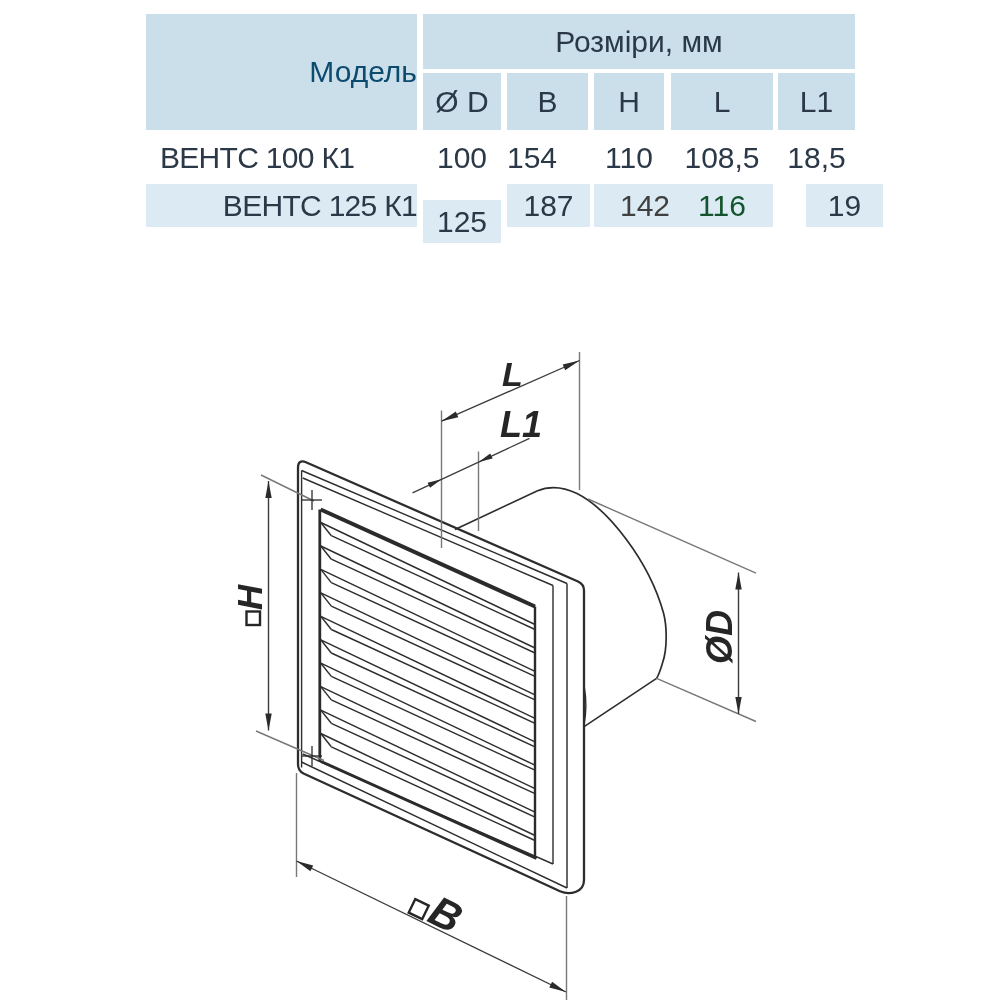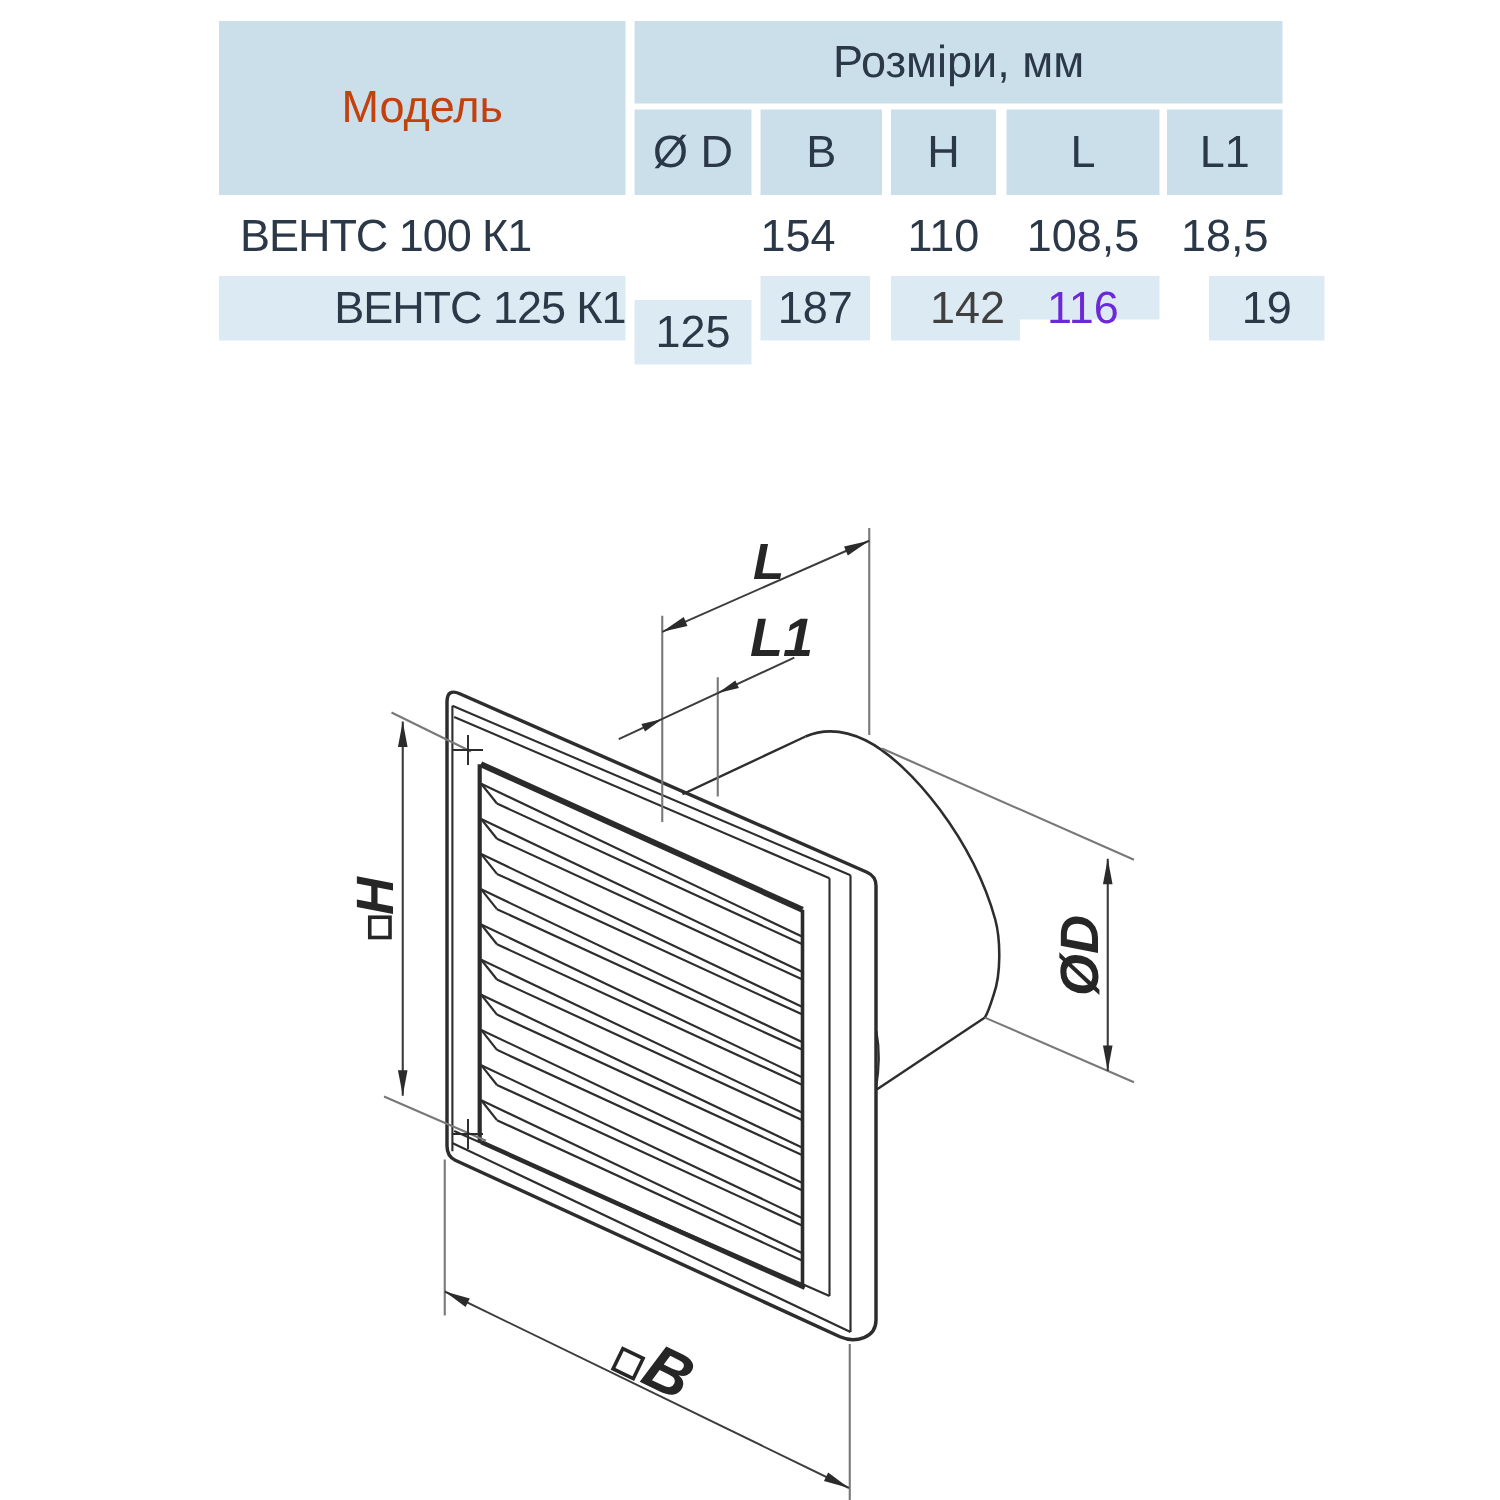--- a/index.html
+++ b/index.html
@@ -1,37 +1,38 @@
 <!DOCTYPE html>
 <html><head><meta charset="utf-8">
 <style>
 html,body{margin:0;padding:0;background:#ffffff;}
 body{font-family:"Liberation Sans", sans-serif;}
 #page{position:relative;width:1000px;height:1000px;overflow:hidden;background:#fff;}
 svg text{font-family:"Liberation Sans", sans-serif;}
 </style></head>
 <body>
 <div id="page">
-<div style="position:absolute;left:146px;top:14px;width:271px;height:116px;background:#cbdfeb;color:#c2410c;font-size:30px;line-height:116px;text-align:center;">Модель</div>
+<div style="position:absolute;left:146px;top:14px;width:271px;height:116px;background:#cbdfeb;color:#0c4a6e;font-size:30px;line-height:116px;text-align:right;">Модель</div>
     <div style="position:absolute;left:423px;top:14px;width:432px;height:55px;background:#cbdfeb;color:#2b3847;font-size:30px;line-height:55px;text-align:center;">Розміри, мм</div>
     <div style="position:absolute;left:423px;top:73px;width:78px;height:57px;background:#cbdfeb;color:#2b3847;font-size:30px;line-height:57px;text-align:center;">Ø D</div>
     <div style="position:absolute;left:507px;top:73px;width:81px;height:57px;background:#cbdfeb;color:#2b3847;font-size:30px;line-height:57px;text-align:center;">B</div>
     <div style="position:absolute;left:594px;top:73px;width:70px;height:57px;background:#cbdfeb;color:#2b3847;font-size:30px;line-height:57px;text-align:center;">H</div>
     <div style="position:absolute;left:671px;top:73px;width:102px;height:57px;background:#cbdfeb;color:#2b3847;font-size:30px;line-height:57px;text-align:center;">L</div>
     <div style="position:absolute;left:778px;top:73px;width:77px;height:57px;background:#cbdfeb;color:#2b3847;font-size:30px;line-height:57px;text-align:center;">L1</div>
     <div style="position:absolute;left:146px;top:131px;width:271px;height:53px;background:#fff;color:#2b3847;font-size:30px;line-height:53px;text-align:left;padding-left:14px;box-sizing:border-box;letter-spacing:-0.7px;">ВЕНТС 100 К1</div>
+    <div style="position:absolute;left:423px;top:131px;width:78px;height:53px;background:#fff;color:#2b3847;font-size:30px;line-height:53px;text-align:center;">100</div>
     <div style="position:absolute;left:507px;top:131px;width:81px;height:53px;background:#fff;color:#2b3847;font-size:30px;line-height:53px;text-align:left;">154</div>
     <div style="position:absolute;left:594px;top:131px;width:70px;height:53px;background:#fff;color:#2b3847;font-size:30px;line-height:53px;text-align:center;">110</div>
     <div style="position:absolute;left:671px;top:131px;width:102px;height:53px;background:#fff;color:#2b3847;font-size:30px;line-height:53px;text-align:center;">108,5</div>
     <div style="position:absolute;left:778px;top:131px;width:77px;height:65px;background:#fff;color:#2b3847;font-size:30px;line-height:53px;text-align:center;">18,5</div>
     <div style="position:absolute;left:146px;top:184px;width:271px;height:43px;background:#dcebf3;color:#2b3847;font-size:30px;line-height:43px;text-align:right;padding-left:14px;box-sizing:border-box;letter-spacing:-0.7px;">ВЕНТС 125 К1</div>
     <div style="position:absolute;left:423px;top:200px;width:78px;height:43px;background:#dcebf3;color:#2b3847;font-size:30px;line-height:43px;text-align:center;">125</div>
-    <div style="position:absolute;left:507px;top:184px;width:73px;height:43px;background:#dcebf3;color:#2b3847;font-size:30px;line-height:43px;text-align:center;">187</div>
+    <div style="position:absolute;left:507px;top:184px;width:83px;height:43px;background:#dcebf3;color:#2b3847;font-size:30px;line-height:43px;text-align:center;">187</div>
     <div style="position:absolute;left:594px;top:184px;width:70px;height:43px;background:#dcebf3;color:#404040;font-size:30px;line-height:43px;text-align:center;padding-left:16px;">142</div>
-    <div style="position:absolute;left:671px;top:184px;width:102px;height:29px;background:#dcebf3;color:#6d28d9;font-size:30px;line-height:43px;text-align:center;">116</div>
+    <div style="position:absolute;left:671px;top:184px;width:102px;height:43px;background:#dcebf3;color:#14532d;font-size:30px;line-height:43px;text-align:center;">116</div>
     <div style="position:absolute;left:778px;top:184px;width:77px;height:43px;background:#dcebf3;color:#2b3847;font-size:30px;line-height:43px;text-align:center;margin-left:28px;">19</div>
 <svg width="1000" height="1000" viewBox="0 0 1000 1000" style="position:absolute;left:0;top:0">
       <path d="M 298,764 L 298,468 Q 298,458.8 306.5,462.5 L 578,581.5 Q 584,584.2 584,590.5 L 584,880 Q 584,888.6 576,891.7 Q 568,894.8 560,891.2 L 303.5,773.5 Q 298,770.8 298,764 Z" fill="white" stroke="#2d2d2d" stroke-width="2.3" stroke-linejoin="round"></path>
       <line x1="301.6" y1="470.5" x2="301.6" y2="767.5" stroke="#2d2d2d" stroke-width="1.4"></line>
       <line x1="301.6" y1="470.5" x2="567.0" y2="583.5" stroke="#2d2d2d" stroke-width="1.4"></line>
       <line x1="567.0" y1="583.5" x2="567.0" y2="888.0" stroke="#2d2d2d" stroke-width="1.45"></line>
       <line x1="301.5" y1="762.0" x2="567.0" y2="888.0" stroke="#2d2d2d" stroke-width="1.45"></line>
       <line x1="302.8" y1="478.0" x2="553.0" y2="585.5" stroke="#2d2d2d" stroke-width="1.4"></line>
       <line x1="553.0" y1="585.5" x2="553.0" y2="864.0" stroke="#2d2d2d" stroke-width="1.4"></line>
       <line x1="302.8" y1="754.0" x2="553.0" y2="864.0" stroke="#2d2d2d" stroke-width="1.4"></line>

